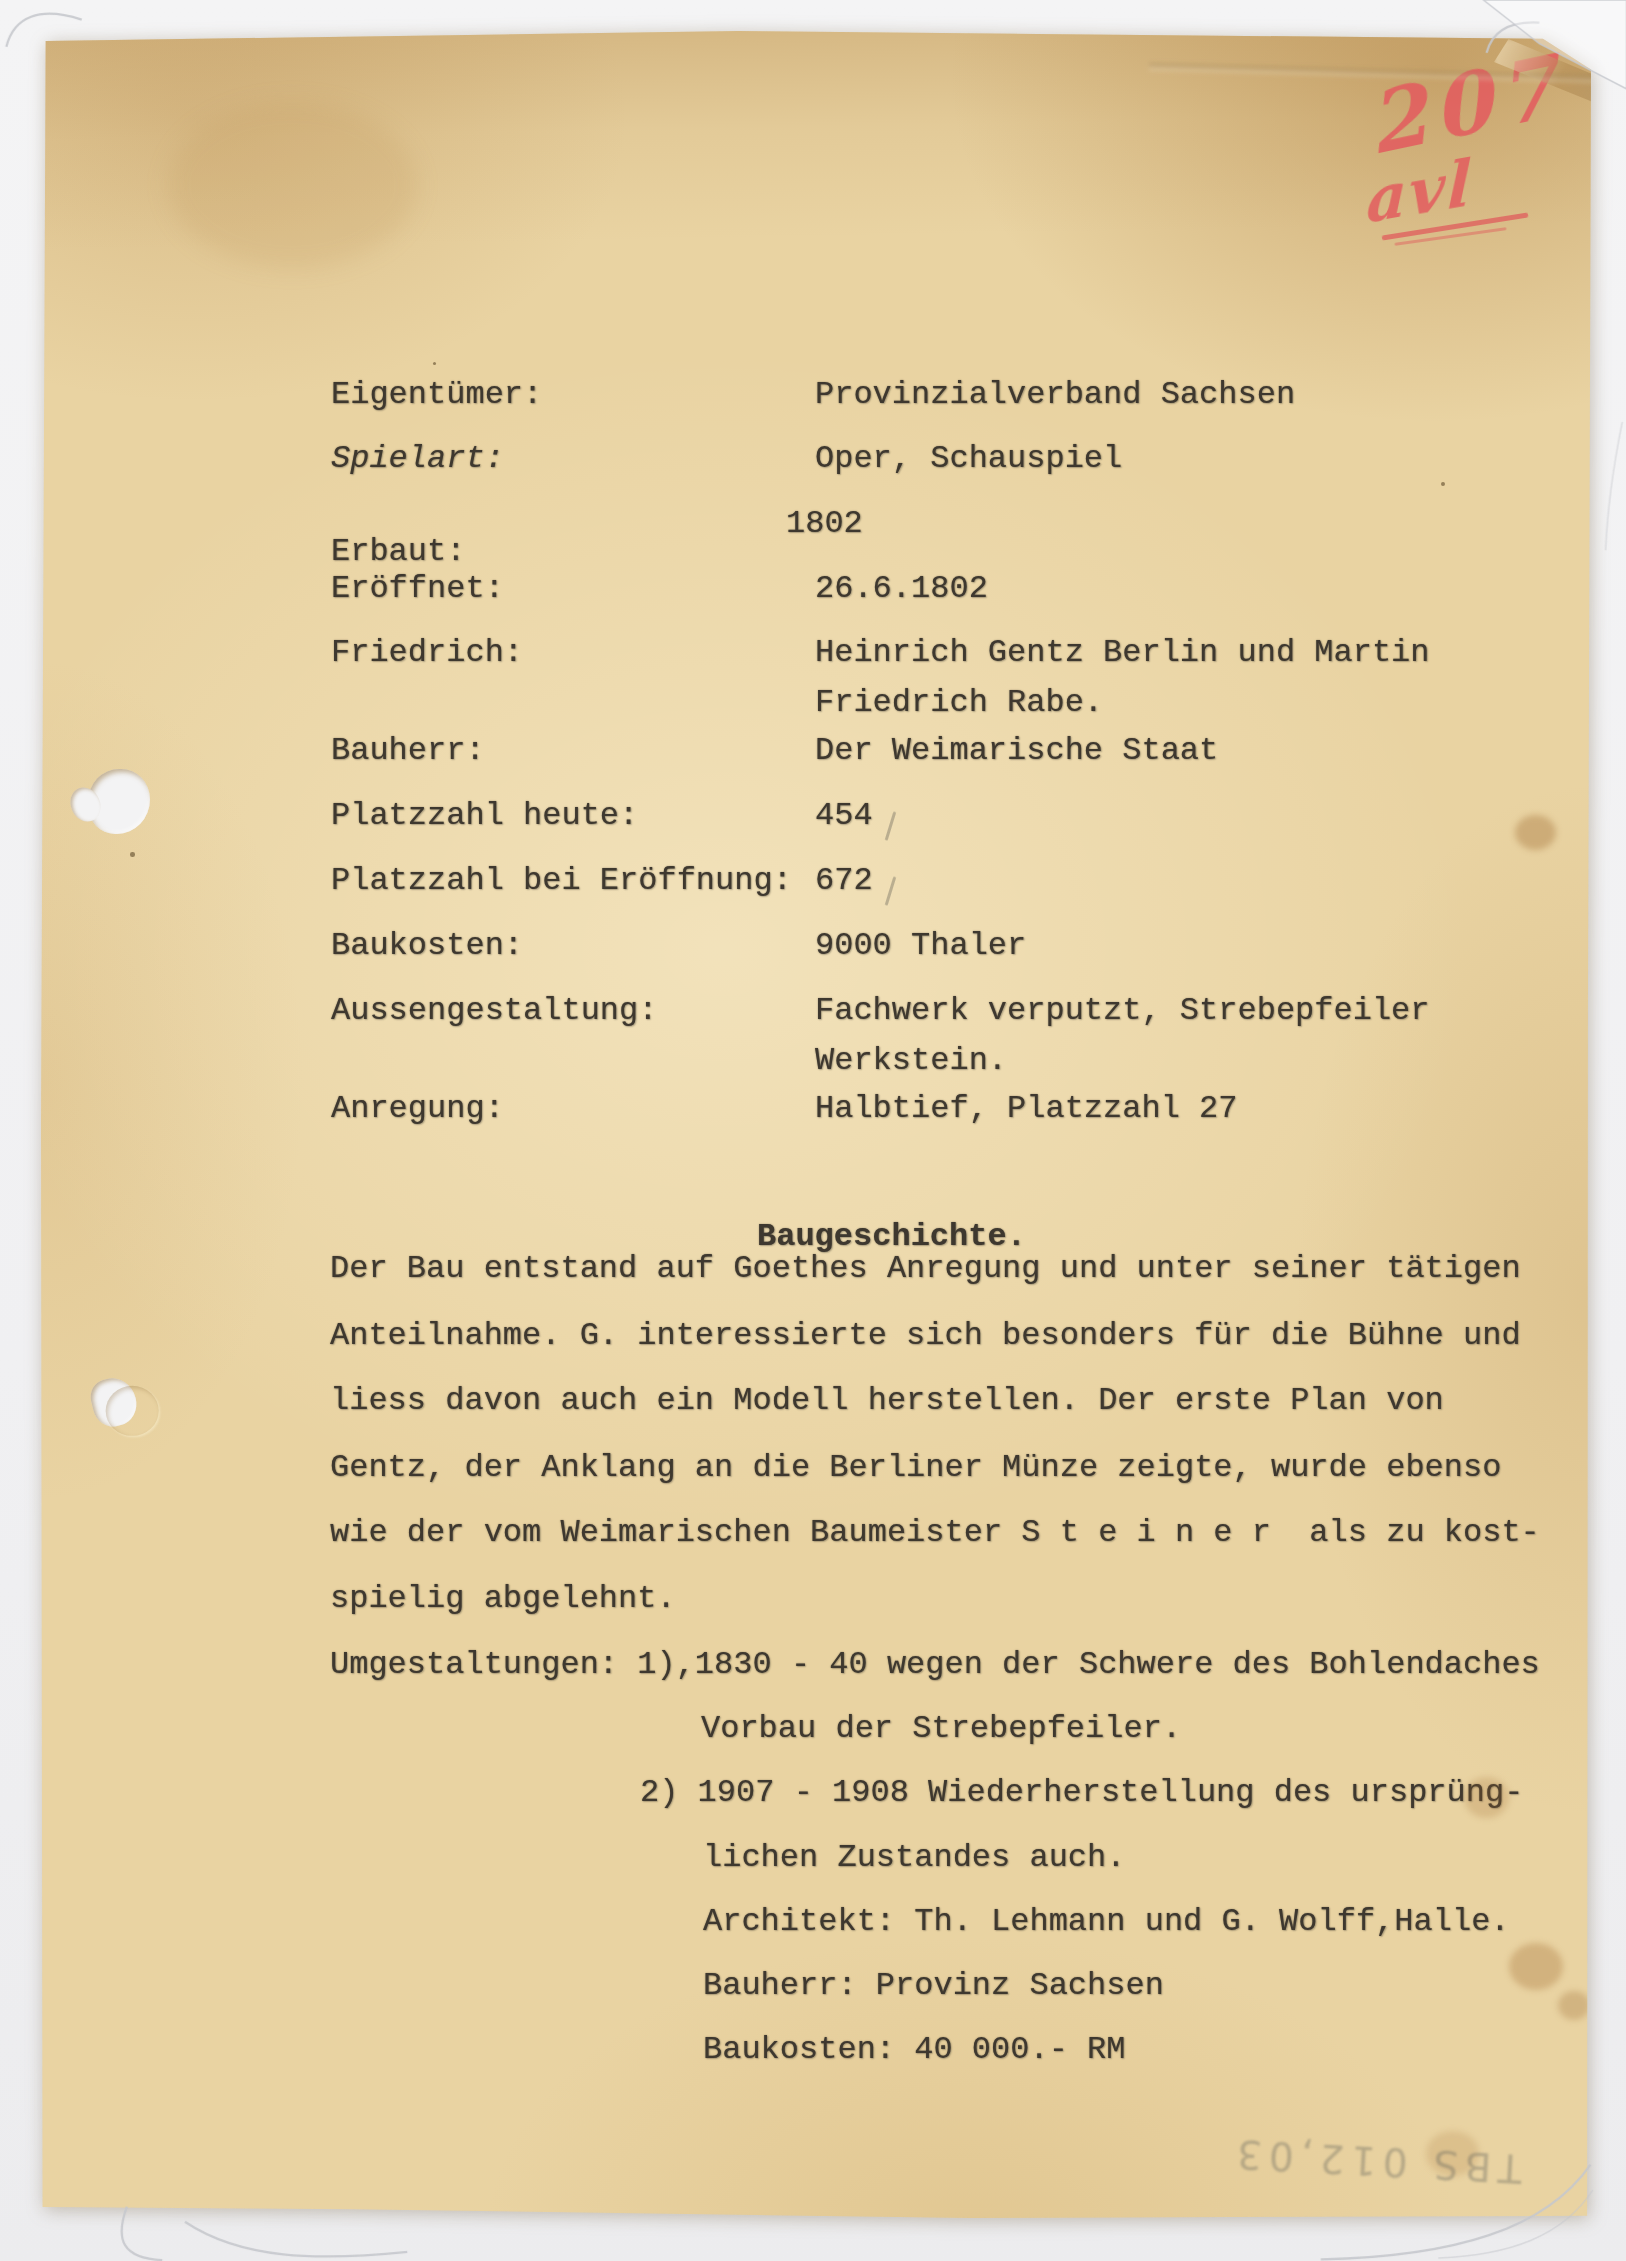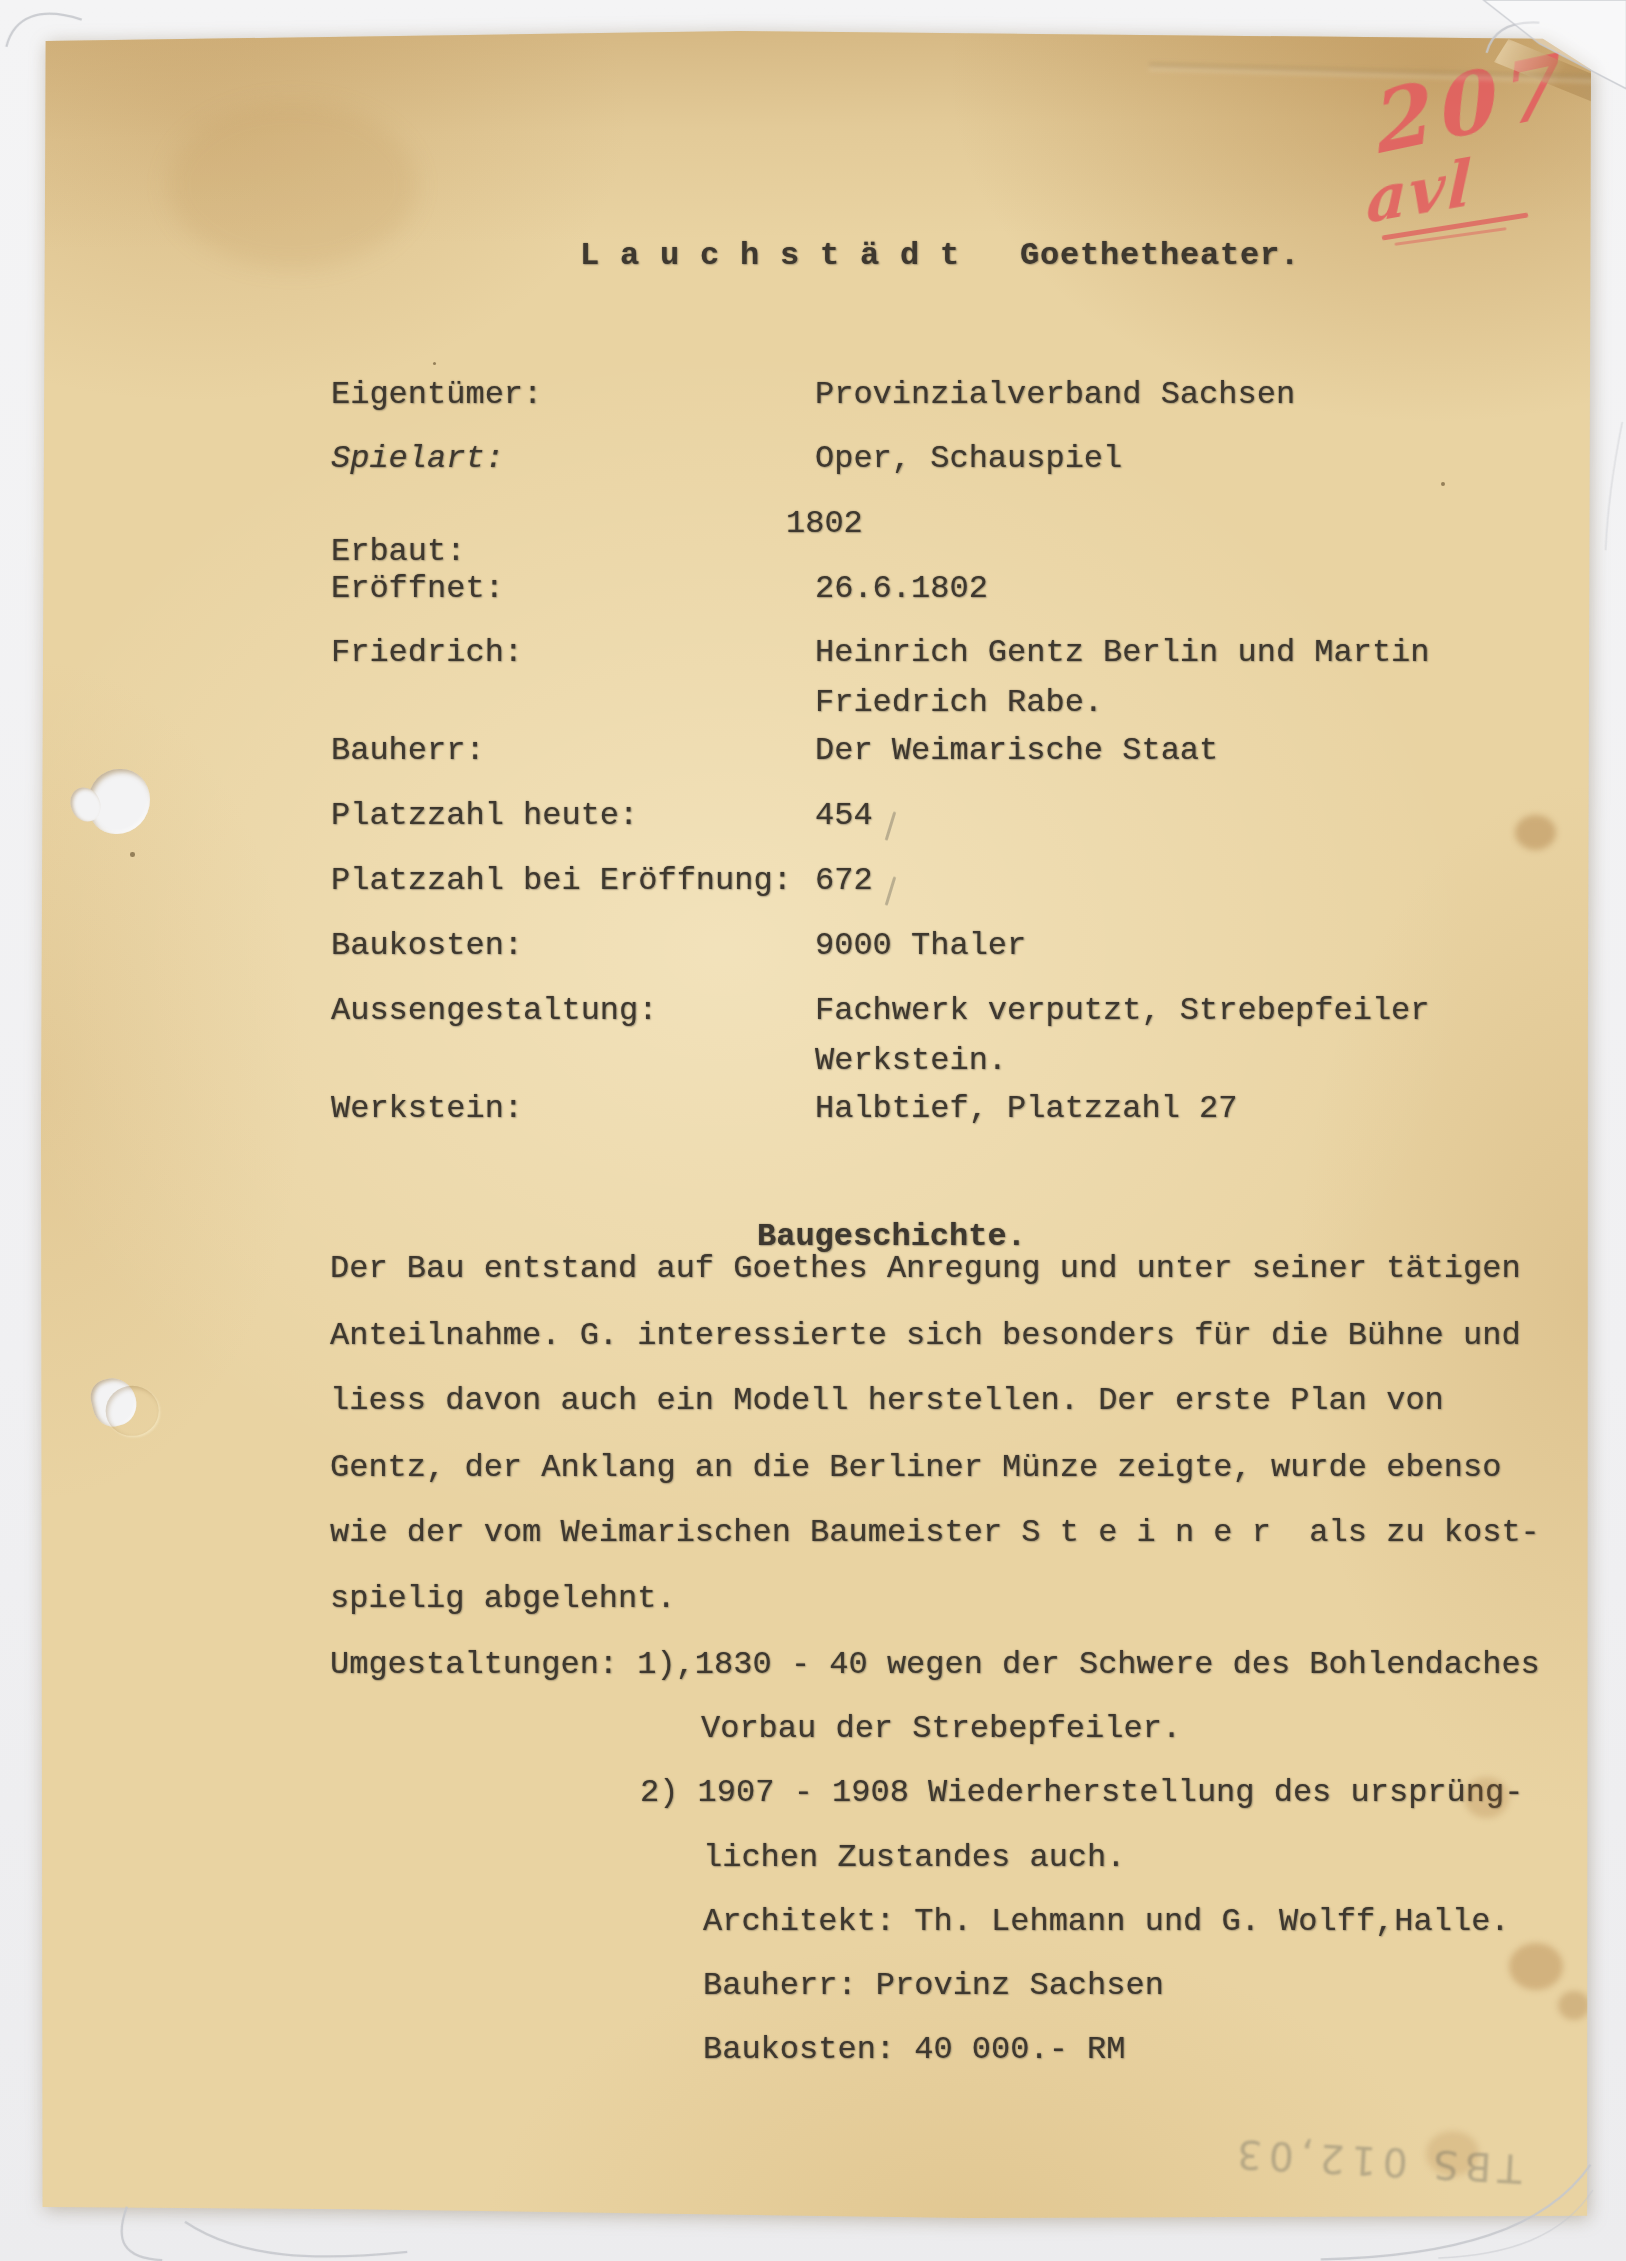--- a/index.html
+++ b/index.html
@@ -82,21 +82,20 @@
     background:linear-gradient(180deg, rgba(118,88,48,.26), rgba(255,245,220,.30));
     transform:rotate(1.6deg);filter:blur(1.9px);}
   .corners{position:absolute;left:0;top:0;pointer-events:none;}
 </style>
 <title>L a u c h s t ä d t   Goethetheater.</title></head>
 <body>
 
 <div class="paper-wrap">
   <div class="paper">
 
-    <div class="tw title" style="left:539px;top:201px;">L a u c h s t ä d t   Goethetheater.</div>
 
     <div class="red-num">207</div>
     <div class="red-ini">avl</div>
     <div class="red-line"></div>
     <div class="red-line2"></div>
 
     <div id="facts">
         <div>
           <div class="tw" style="left: 290px; top: 340px;">Eigentümer:</div>
           <div class="tw multi" style="left: 774px; top: 340px;">Provinzialverband Sachsen</div>
@@ -135,21 +134,21 @@
         <div>
           <div class="tw" style="left: 290px; top: 891px;">Baukosten:</div>
           <div class="tw multi" style="left: 774px; top: 891px;">9000 Thaler</div>
         </div>
         <div>
           <div class="tw" style="left: 290px; top: 956px;">Aussengestaltung:</div>
           <div class="tw multi" style="left: 774px; top: 956px;">Fachwerk verputzt, Strebepfeiler
 Werkstein.</div>
         </div>
         <div>
-          <div class="tw" style="left: 290px; top: 1054px;">Werkstein:</div>
+          <div class="tw" style="left: 290px; top: 1054px;">Anregung:</div>
           <div class="tw multi" style="left: 774px; top: 1054px;">Halbtief, Platzzahl 27</div>
         </div>
       </div>
 
     <div class="tw heading" style="left:716px;top:1157px;">Baugeschichte.</div>
 
     <div id="bodylines">
         <div class="tw" style="left: 289px; top: 1214px;">Der Bau entstand auf Goethes Anregung und unter seiner tätigen</div>
         <div class="tw" style="left: 289px; top: 1281px;">Anteilnahme. G. interessierte sich besonders für die Bühne und</div>
         <div class="tw" style="left: 289px; top: 1346px;">liess davon auch ein Modell herstellen. Der erste Plan von</div>

